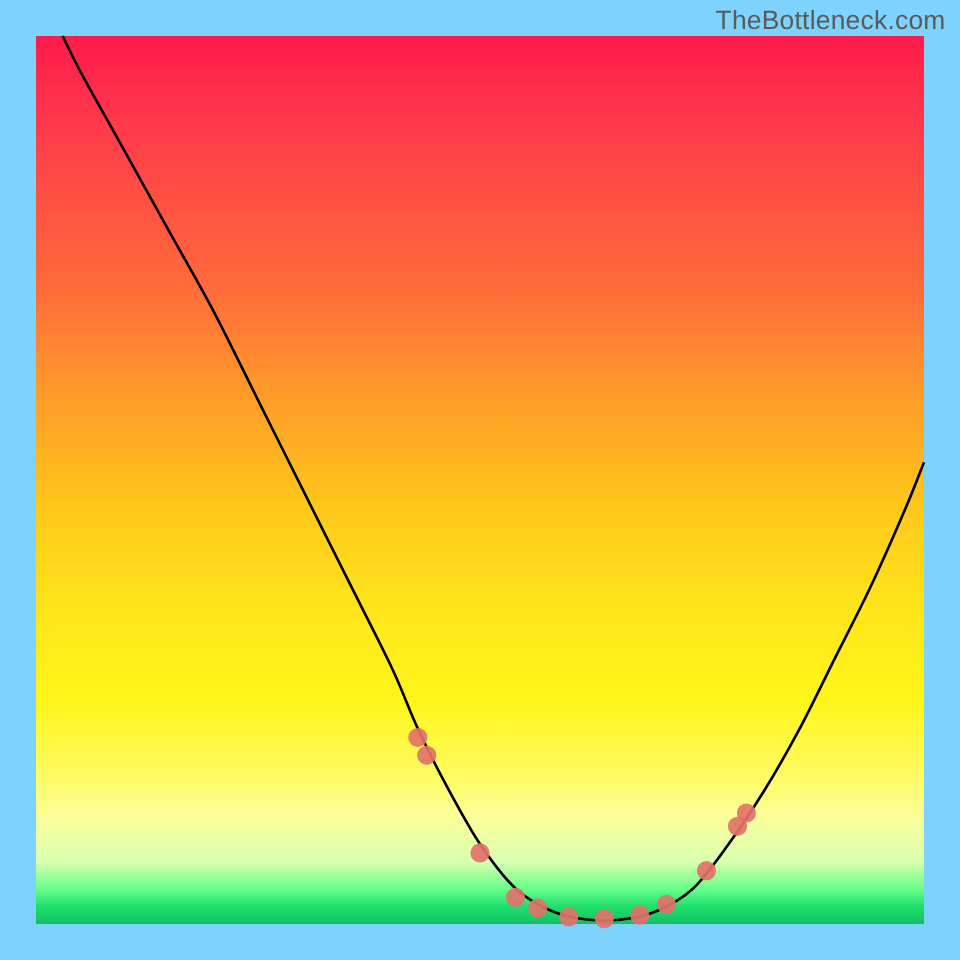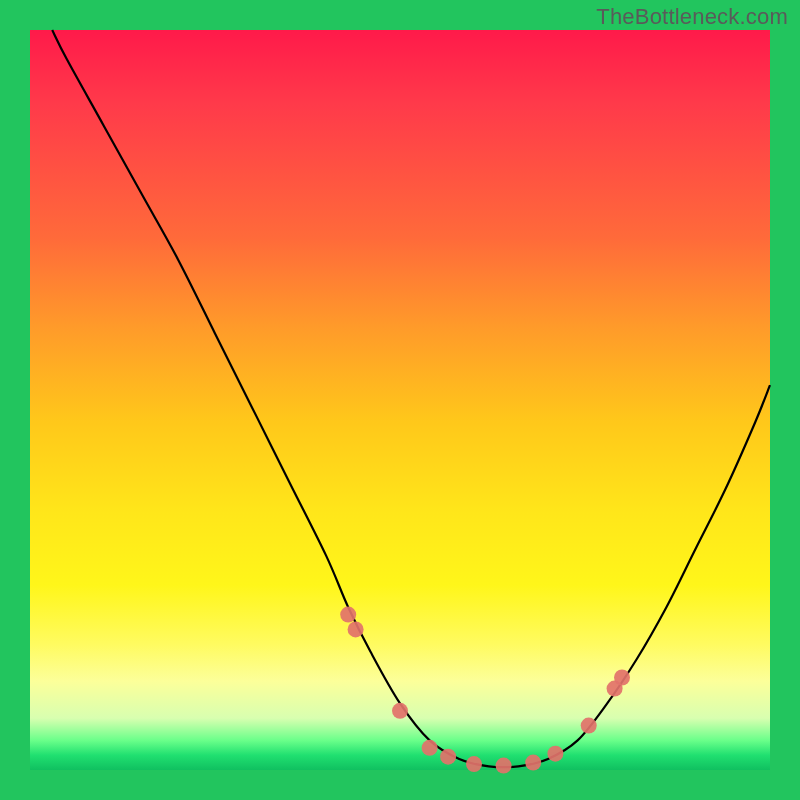--- a/index.html
+++ b/index.html
@@ -10,21 +10,21 @@
     background: #000;
     overflow: hidden;
     font-family: Arial, Helvetica, sans-serif;
   }
   .frame {
     position: absolute;
     left: 0;
     top: 0;
     width: 800px;
     height: 800px;
-    background: #22c55e;
+    background: #7dd3fc;
   }
   .plot {
     position: absolute;
     left: 30px;
     top: 30px;
     width: 740px;
     height: 740px;
     
     background: linear-gradient(
       to bottom,

